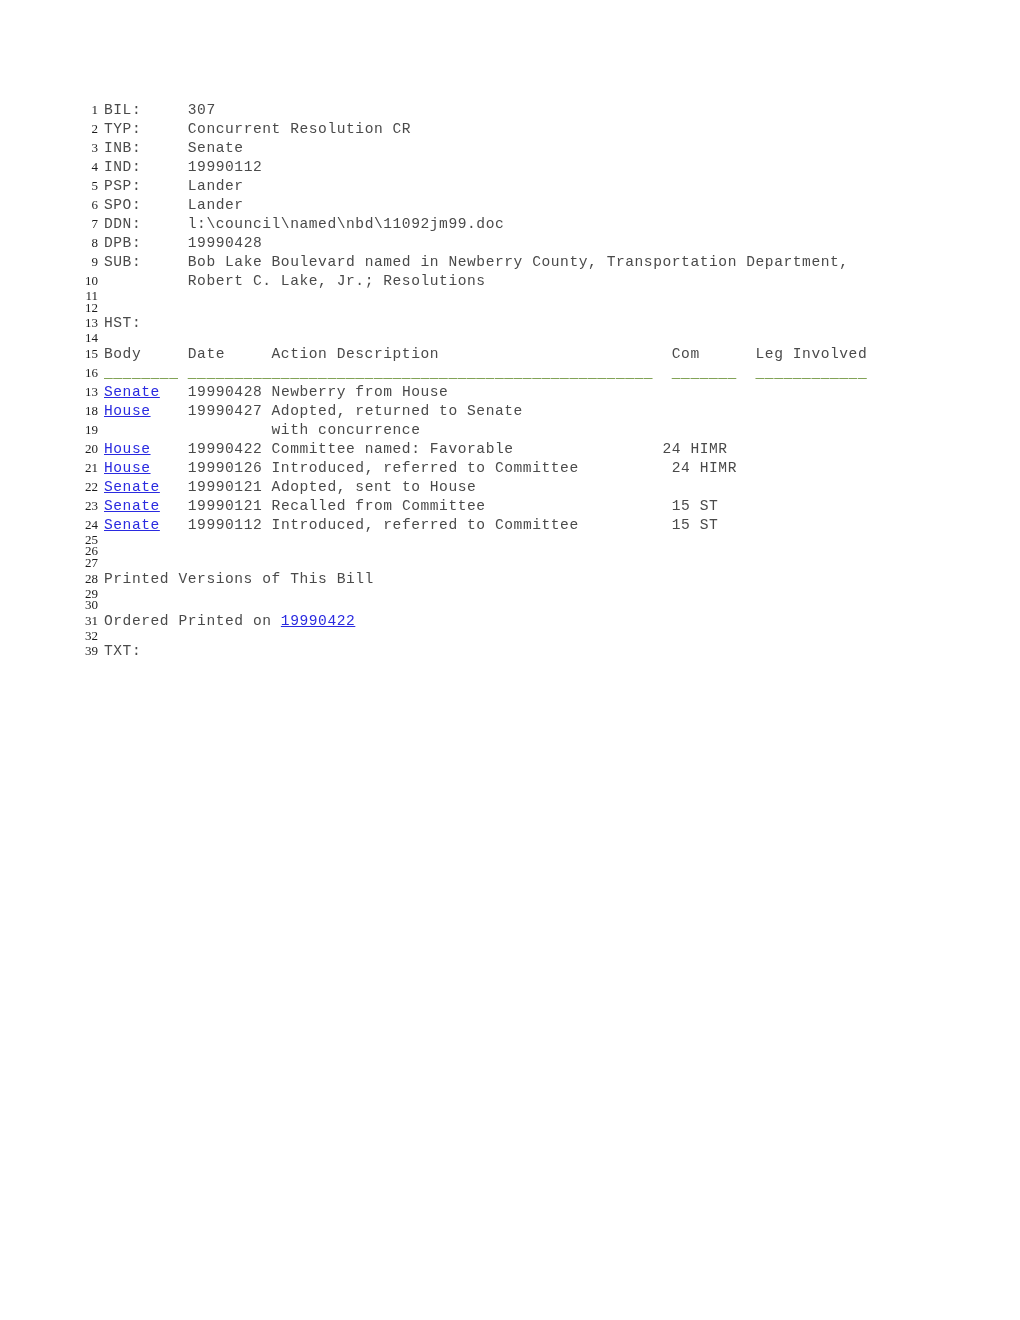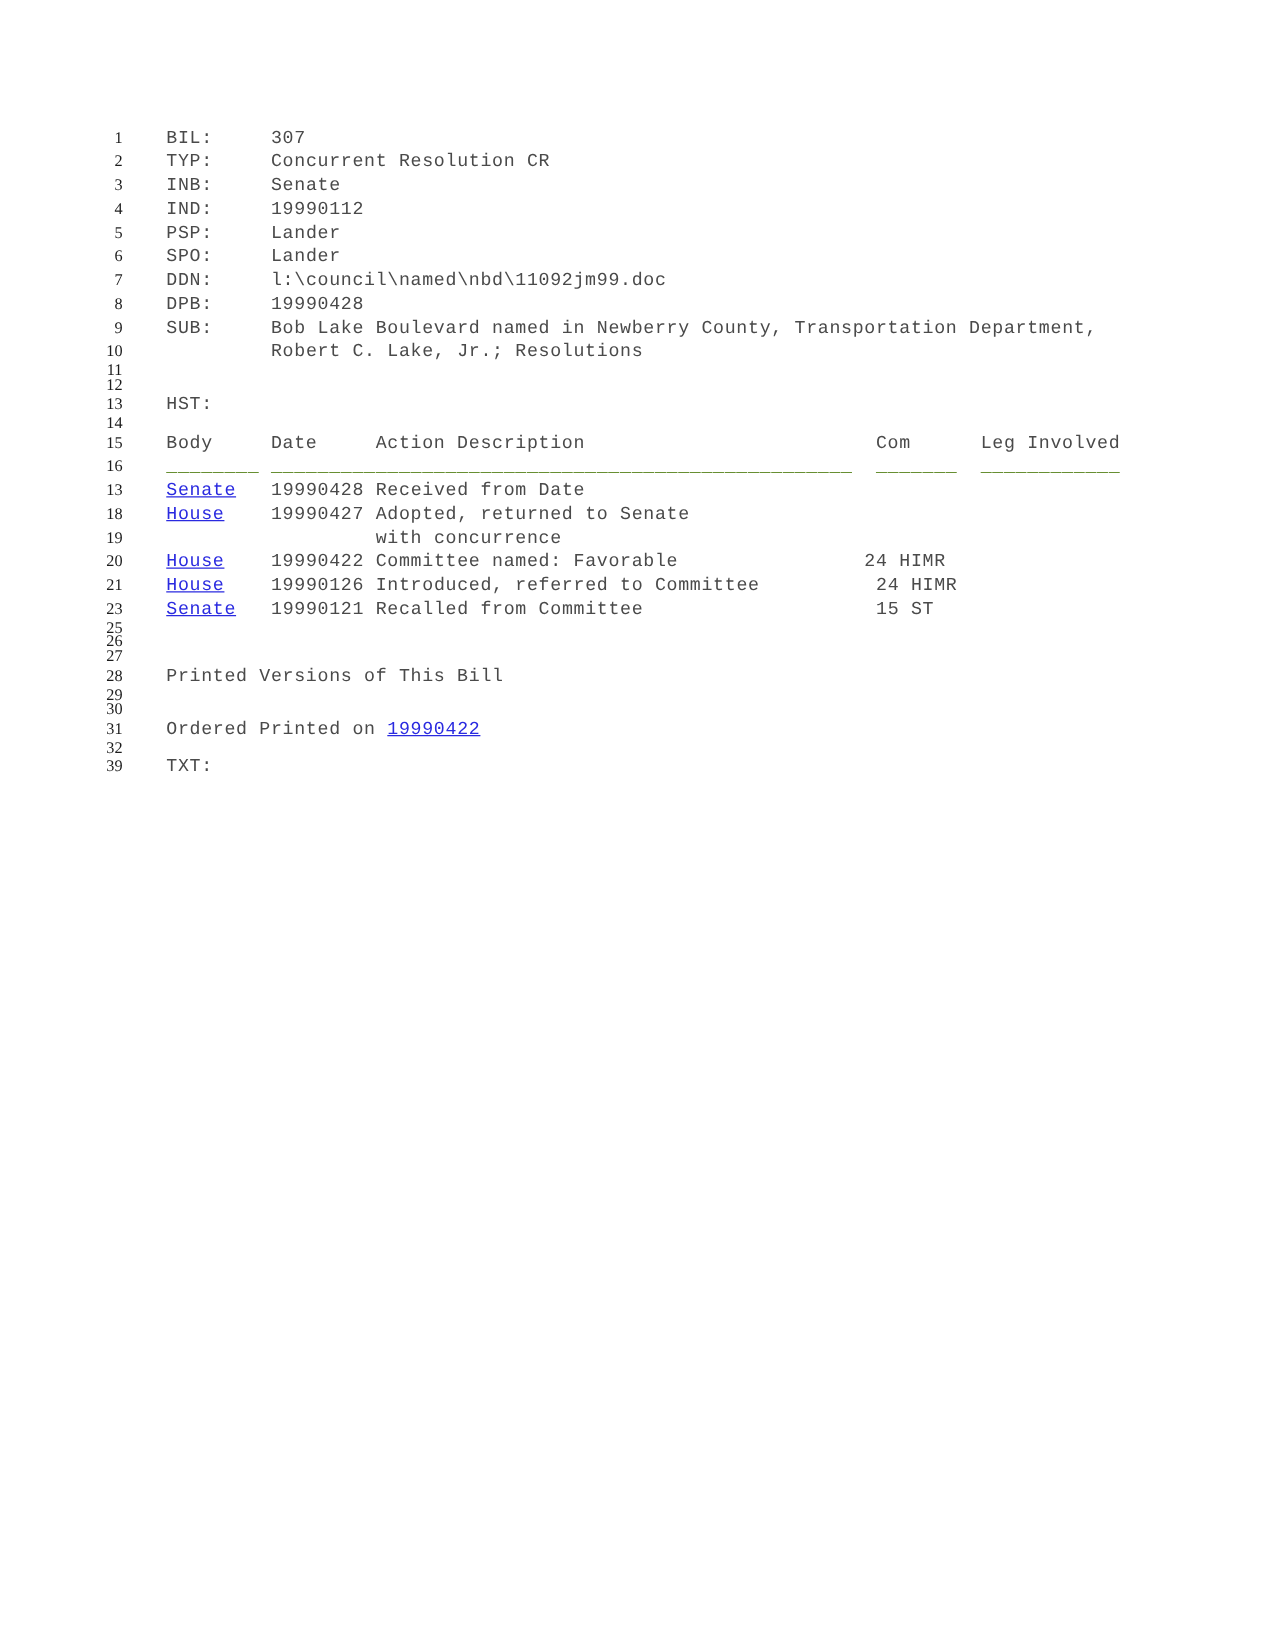--- a/index.html
+++ b/index.html
@@ -46,21 +46,20 @@
     user-select: none;
     padding-right: 6px;
   }
   .content {
     flex: 1 1 auto;
     font-family: "Liberation Mono", "DejaVu Sans Mono", monospace;
     font-size: 14.6px;
     letter-spacing: 0.55px;
     color: #4a4a4a;
     white-space: pre;
-    margin-left: 29px;
   }
   a.lnk,
   .lnk {
     color: #2a2ae0;
     text-decoration: underline;
   }
   .rule {
     color: #4d7c0f;
   }
 </style>
@@ -78,26 +77,28 @@
       <div class="line"><span class="lineno">7</span><span class="content"><span>DDN:     </span><span>l:\council\named\nbd\11092jm99.doc</span></span></div>
       <div class="line"><span class="lineno">8</span><span class="content"><span>DPB:     </span><span>19990428</span></span></div>
       <div class="line"><span class="lineno">9</span><span class="content"><span>SUB:     </span><span>Bob Lake Boulevard named in Newberry County, Transportation Department,</span></span></div>
       <div class="line"><span class="lineno">10</span><span class="content"><span>         </span><span>Robert C. Lake, Jr.; Resolutions</span></span></div>
       <div class="line blank"><span class="lineno">11</span><span class="content"></span></div>
       <div class="line blank"><span class="lineno">12</span><span class="content"></span></div>
       <div class="line"><span class="lineno">13</span><span class="content"><span>HST:</span></span></div>
       <div class="line blank"><span class="lineno">14</span><span class="content"></span></div>
       <div class="line"><span class="lineno">15</span><span class="content"><span>Body     Date     Action Description                         Com      Leg Involved</span></span></div>
       <div class="line"><span class="lineno">16</span><span class="content"><span class="rule">________ __________________________________________________  _______  ____________</span></span></div>
-      <div class="line"><span class="lineno">13</span><span class="content"><a class="lnk" href="#">Senate</a><span>   </span><span>19990428 </span><span>Received from Date                        </span><span>         </span></span></div>
+      <div class="line"><span class="lineno">13</span><span class="content"><a class="lnk" href="#">Senate</a><span>   </span><span>19990428 </span><span>Newberry from House                        </span><span>         </span></span></div>
       <div class="line"><span class="lineno">18</span><span class="content"><a class="lnk" href="#">House</a><span>    </span><span>19990427 </span><span>Adopted, returned to Senate                </span><span>         </span></span></div>
       <div class="line"><span class="lineno">19</span><span class="content"><span>         </span><span>         </span><span>with concurrence                           </span><span>         </span></span></div>
       <div class="line"><span class="lineno">20</span><span class="content"><a class="lnk" href="#">House</a><span>    </span><span>19990422 </span><span>Committee named: Favorable                </span><span>24 HIMR  </span></span></div>
       <div class="line"><span class="lineno">21</span><span class="content"><a class="lnk" href="#">House</a><span>    </span><span>19990126 </span><span>Introduced, referred to Committee          </span><span>24 HIMR  </span></span></div>
+      <div class="line"><span class="lineno">22</span><span class="content"><a class="lnk" href="#">Senate</a><span>   </span><span>19990121 </span><span>Adopted, sent to House                     </span><span>         </span></span></div>
       <div class="line"><span class="lineno">23</span><span class="content"><a class="lnk" href="#">Senate</a><span>   </span><span>19990121 </span><span>Recalled from Committee                    </span><span>15 ST    </span></span></div>
+      <div class="line"><span class="lineno">24</span><span class="content"><a class="lnk" href="#">Senate</a><span>   </span><span>19990112 </span><span>Introduced, referred to Committee          </span><span>15 ST    </span></span></div>
       <div class="line blank"><span class="lineno">25</span><span class="content"></span></div>
       <div class="line blank"><span class="lineno">26</span><span class="content"></span></div>
       <div class="line blank"><span class="lineno">27</span><span class="content"></span></div>
       <div class="line"><span class="lineno">28</span><span class="content"><span>Printed Versions of This Bill</span></span></div>
       <div class="line blank"><span class="lineno">29</span><span class="content"></span></div>
       <div class="line blank"><span class="lineno">30</span><span class="content"></span></div>
       <div class="line"><span class="lineno">31</span><span class="content"><span>Ordered Printed on </span><a class="lnk" href="#">19990422</a></span></div>
       <div class="line blank"><span class="lineno">32</span><span class="content"></span></div>
       <div class="line"><span class="lineno">39</span><span class="content"><span>TXT:</span></span></div>
     </div>

